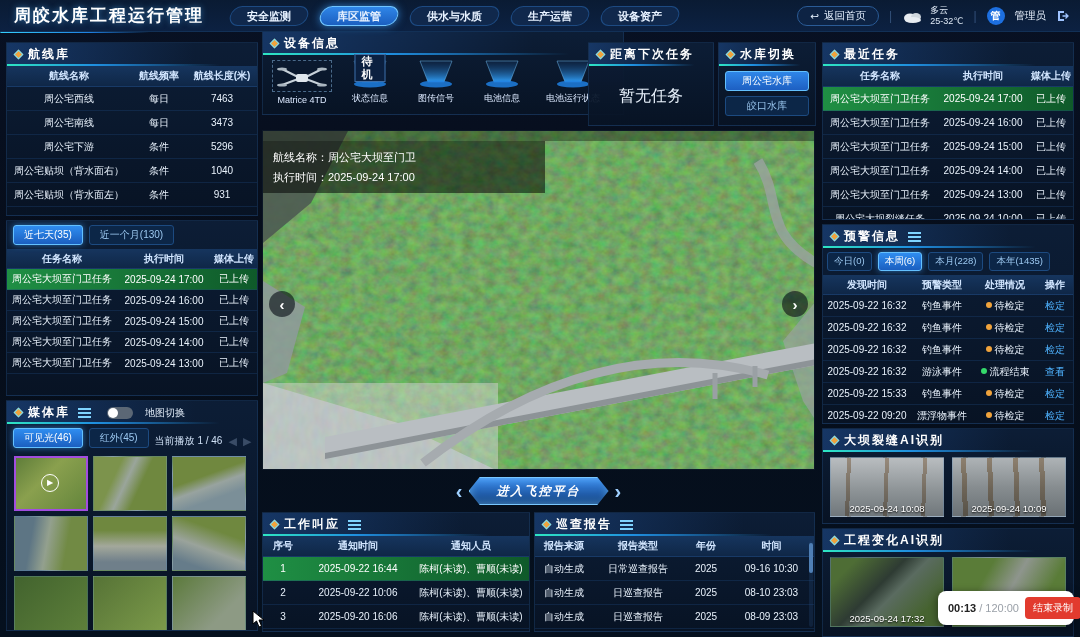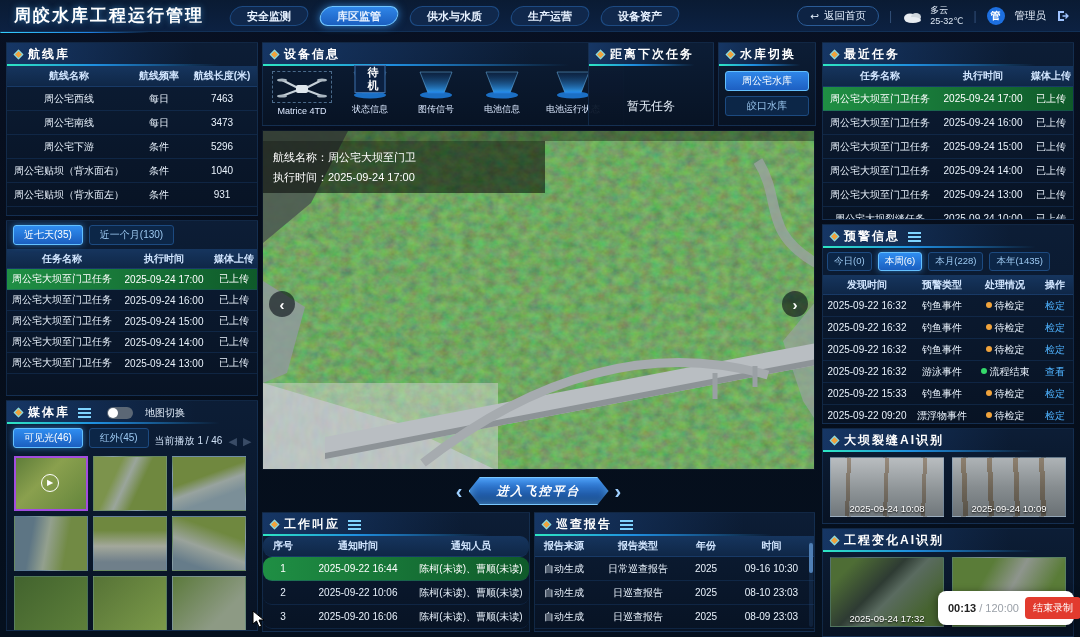--- a/index.html
+++ b/index.html
@@ -49,21 +49,21 @@
   .trow.thead{background:linear-gradient(180deg,#16355e,#0f2747);color:#d2e6ff;font-weight:bold;height:21px;}
   .trow.hl{background:linear-gradient(90deg,#1f8f44,#0f5a2a);color:#fff;}
   .dot{display:inline-block;width:6px;height:6px;border-radius:50%;margin-right:3px;vertical-align:1px;}
   .cell.link{color:#4fb3ff;cursor:pointer;}
   [data-table="routes"] .trow{grid-template-columns:124px 56px 1fr;}
   [data-table="plans"] .trow{grid-template-columns:110px 94px 1fr;height:21px;}
   [data-table="plans"] .trow.thead{height:20px;}
   [data-table="recent_tasks"] .trow{grid-template-columns:114px 92px 1fr;}
   [data-table="alerts"] .trow{grid-template-columns:88px 62px 64px 1fr;height:22px;}
   [data-table="alerts"] .trow.thead{height:20px;}
-  [data-table="work_call"] .trow{grid-template-columns:40px 110px 1fr;border-radius:9px;}
+  [data-table="work_call"] .trow{grid-template-columns:40px 110px 1fr;}
   [data-table="inspection_reports"] .trow{grid-template-columns:58px 90px 46px 1fr;}
   
   .tabs{display:flex;gap:6px;padding:4px 6px;align-items:center;border-radius:10px;}
   .tab{height:20px;padding:0 10px;display:flex;align-items:center;justify-content:center;border-radius:3px;
     font-size:10px;color:#9cc8f0;background:#0c2647;border:1px solid #1c4a80;cursor:pointer;white-space:nowrap;}
   .tab.active{background:linear-gradient(180deg,#2f8df0,#1b5fc0);color:#fff;border-color:#63c0ff;
     box-shadow:0 0 6px rgba(60,160,255,.6);}
   
   #p-routes{left:6px;top:42px;width:252px;height:174px;}
   #p-plans{left:6px;top:220px;width:252px;height:176px;}
@@ -82,29 +82,29 @@
   .th1{background:linear-gradient(135deg,#5f7d3a,#8aa04e 40%,#64853c);}
   .th2{background:linear-gradient(115deg,#7c934c 30%,#9aa59b 45%,#6f883f 62%);}
   .th3{background:linear-gradient(160deg,#70883f 38%,#98a39f 54%,#7b8f98 72%);}
   .th4{background:linear-gradient(100deg,#5d7584 24%,#93a08e 45%,#718a44 70%);}
   .th5{background:linear-gradient(180deg,#6f883f 25%,#a3a89b 55%,#6f7f8a 85%);}
   .th6{background:linear-gradient(200deg,#6f883f 30%,#9aa39b 58%,#667c8a 85%);}
   .th7{background:linear-gradient(135deg,#42632e,#5d7f3a);}
   .th8{background:linear-gradient(135deg,#567336,#7c9a4a);}
   .th9{background:linear-gradient(135deg,#5c7a3c,#8d9a84 70%);}
   
-  #p-devices{left:262px;top:42px;width:362px;height:84px;text-align:right;}
+  #p-devices{left:262px;top:31px;width:362px;height:84px;}
   .dev-row{display:flex;align-items:flex-end;padding:4px 6px 5px;gap:4px;}
   .dev-block{display:flex;flex-direction:column;align-items:center;width:62px;position:relative;}
   .drone-box{width:60px;height:32px;border:1px dashed #4a6a8a;display:flex;align-items:center;justify-content:center;}
   .dev-label{font-size:9px;color:#dce9ff;margin-top:3px;white-space:nowrap;}
   .badge{position:absolute;top:-5px;left:50%;transform:translateX(-50%);background:#0b2040;
     border:1px solid #3d6ea8;color:#fff;font-size:11px;font-weight:bold;padding:0 6px;line-height:13px;z-index:2;}
   #p-next{left:588px;top:42px;width:126px;height:84px;}
-  .empty-txt{font-size:12px;color:#e8f1fb;text-align:center;margin-top:32px;}
+  .empty-txt{font-size:16px;color:#e8f1fb;text-align:center;margin-top:20px;}
   #p-switch{left:718px;top:42px;width:98px;height:84px;}
   .sw-btn{width:84px;height:20px;margin:5px auto 0;border-radius:3px;font-size:10px;display:flex;
     align-items:center;justify-content:center;color:#9cc8f0;background:#0c2647;border:1px solid #1c4a80;cursor:pointer;}
   .sw-btn.active{background:linear-gradient(180deg,#2f86e8,#1d5fc2);color:#fff;border-color:#63c0ff;}
   
   #video{position:absolute;left:262px;top:130px;width:553px;height:340px;overflow:hidden;background:#23331d;border:1px solid #0c1726;}
   #vid-overlay{position:absolute;left:0;top:10px;width:282px;padding:6px 10px;background:rgba(0,0,0,.52);
     font-size:11px;line-height:20px;color:#fff;z-index:5;}
   .vnav{position:absolute;top:160px;width:26px;height:26px;border-radius:50%;background:rgba(5,10,18,.6);
     color:#fff;font-size:15px;font-weight:bold;display:flex;align-items:center;justify-content:center;cursor:pointer;z-index:6;}

